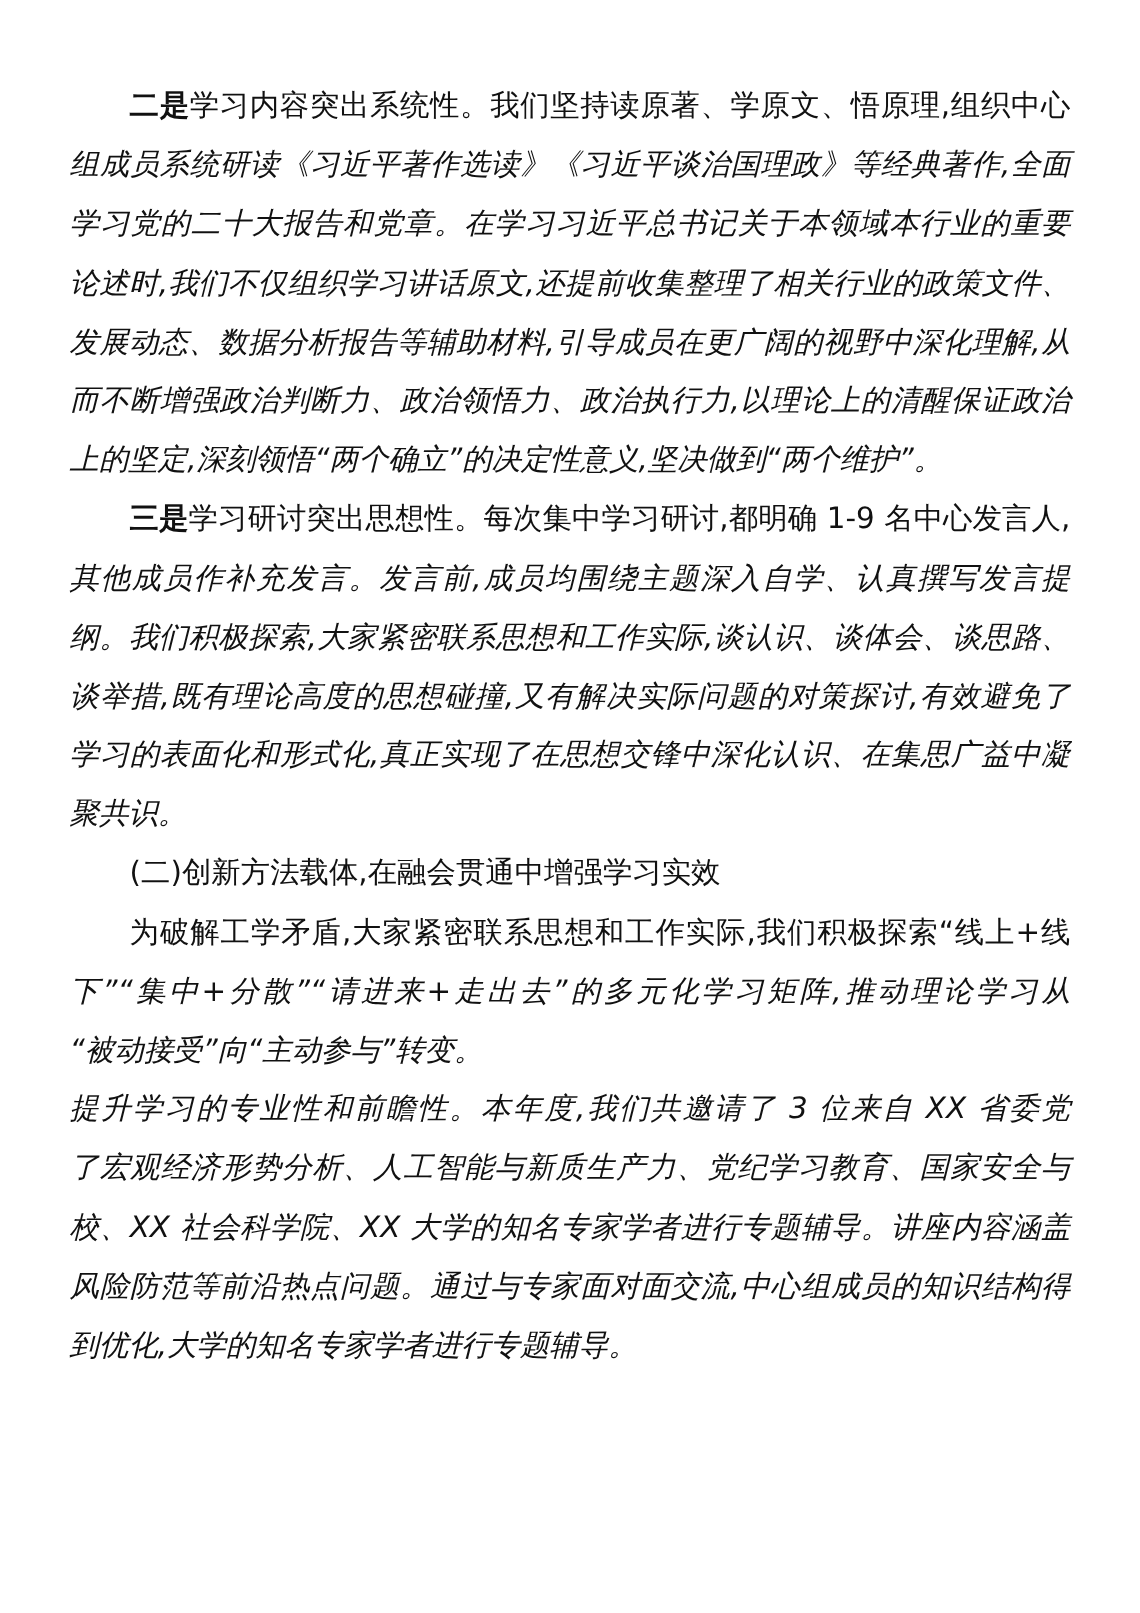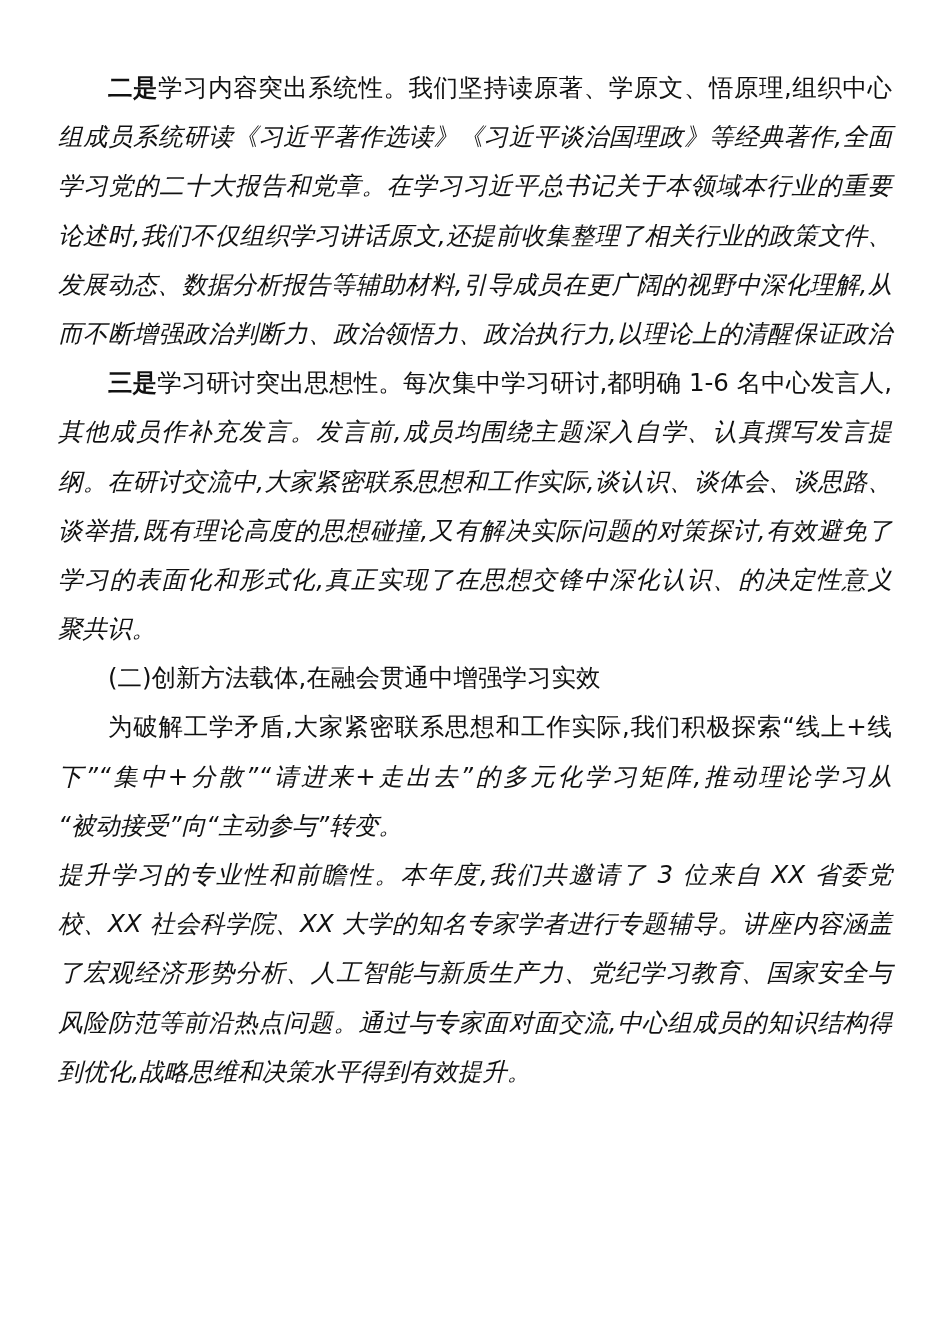--- a/index.html
+++ b/index.html
@@ -52,42 +52,43 @@
 
 <div class="page">
 
   <div>
     <div class="line indent"><span class="lead">二是</span><span>学习内容突出系统性。我们坚持读原著、学原文、悟原理,组织中心</span></div>
     <div class="line full">组成员系统研读《习近平著作选读》《习近平谈治国理政》等经典著作,全面</div>
     <div class="line full">学习党的二十大报告和党章。在学习习近平总书记关于本领域本行业的重要</div>
     <div class="line full">论述时,我们不仅组织学习讲话原文,还提前收集整理了相关行业的政策文件、</div>
     <div class="line full">发展动态、数据分析报告等辅助材料,引导成员在更广阔的视野中深化理解,从</div>
     <div class="line full">而不断增强政治判断力、政治领悟力、政治执行力,以理论上的清醒保证政治</div>
+    <div class="line full last">上的坚定,深刻领悟“两个确立”的决定性意义,坚决做到“两个维护”。</div>
   </div>
 
   <div>
-    <div class="line indent"><span class="lead">三是</span><span>学习研讨突出思想性。每次集中学习研讨,都明确 1-6 名中心发言人,</span></div>
+    <div class="line indent"><span class="lead">三是</span><span>学习研讨突出思想性。每次集中学习研讨,都明确 1-9 名中心发言人,</span></div>
     <div class="line full">其他成员作补充发言。发言前,成员均围绕主题深入自学、认真撰写发言提</div>
-    <div class="line full">纲。在研讨交流中,大家紧密联系思想和工作实际,谈认识、谈体会、谈思路、</div>
+    <div class="line full">纲。我们积极探索,大家紧密联系思想和工作实际,谈认识、谈体会、谈思路、</div>
     <div class="line full">谈举措,既有理论高度的思想碰撞,又有解决实际问题的对策探讨,有效避免了</div>
-    <div class="line full">学习的表面化和形式化,真正实现了在思想交锋中深化认识、的决定性意义</div>
+    <div class="line full">学习的表面化和形式化,真正实现了在思想交锋中深化认识、在集思广益中凝</div>
     <div class="line full last">聚共识。</div>
   </div>
 
   <div>
     <div class="line indent last">(二)创新方法载体,在融会贯通中增强学习实效</div>
   </div>
 
   <div>
     <div class="line indent">为破解工学矛盾,大家紧密联系思想和工作实际,我们积极探索“线上+线</div>
     <div class="line full">下”“集中+分散”“请进来+走出去”的多元化学习矩阵,推动理论学习从</div>
     <div class="line full last">“被动接受”向“主动参与”转变。</div>
   </div>
 
   <div>
     <div class="line full">提升学习的专业性和前瞻性。本年度,我们共邀请了 3 位来自 XX 省委党</div>
+    <div class="line full">了宏观经济形势分析、人工智能与新质生产力、党纪学习教育、国家安全与</div>
     <div class="line full">校、XX 社会科学院、XX 大学的知名专家学者进行专题辅导。讲座内容涵盖</div>
-    <div class="line full">了宏观经济形势分析、人工智能与新质生产力、党纪学习教育、国家安全与</div>
     <div class="line full">风险防范等前沿热点问题。通过与专家面对面交流,中心组成员的知识结构得</div>
-    <div class="line full last">到优化,战略思维和决策水平得到有效提升。</div>
+    <div class="line full last">到优化,大学的知名专家学者进行专题辅导。</div>
   </div>
 
 </div>
 
 </body></html>

